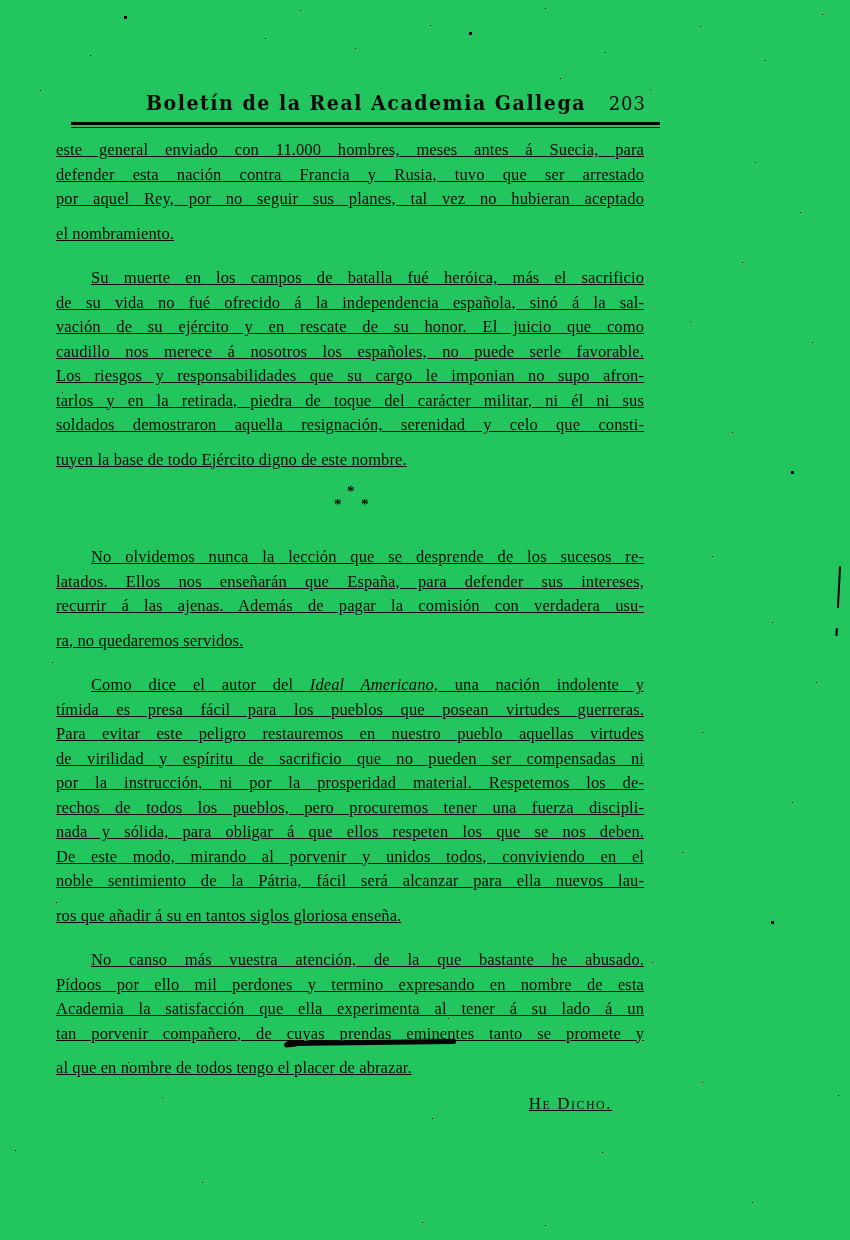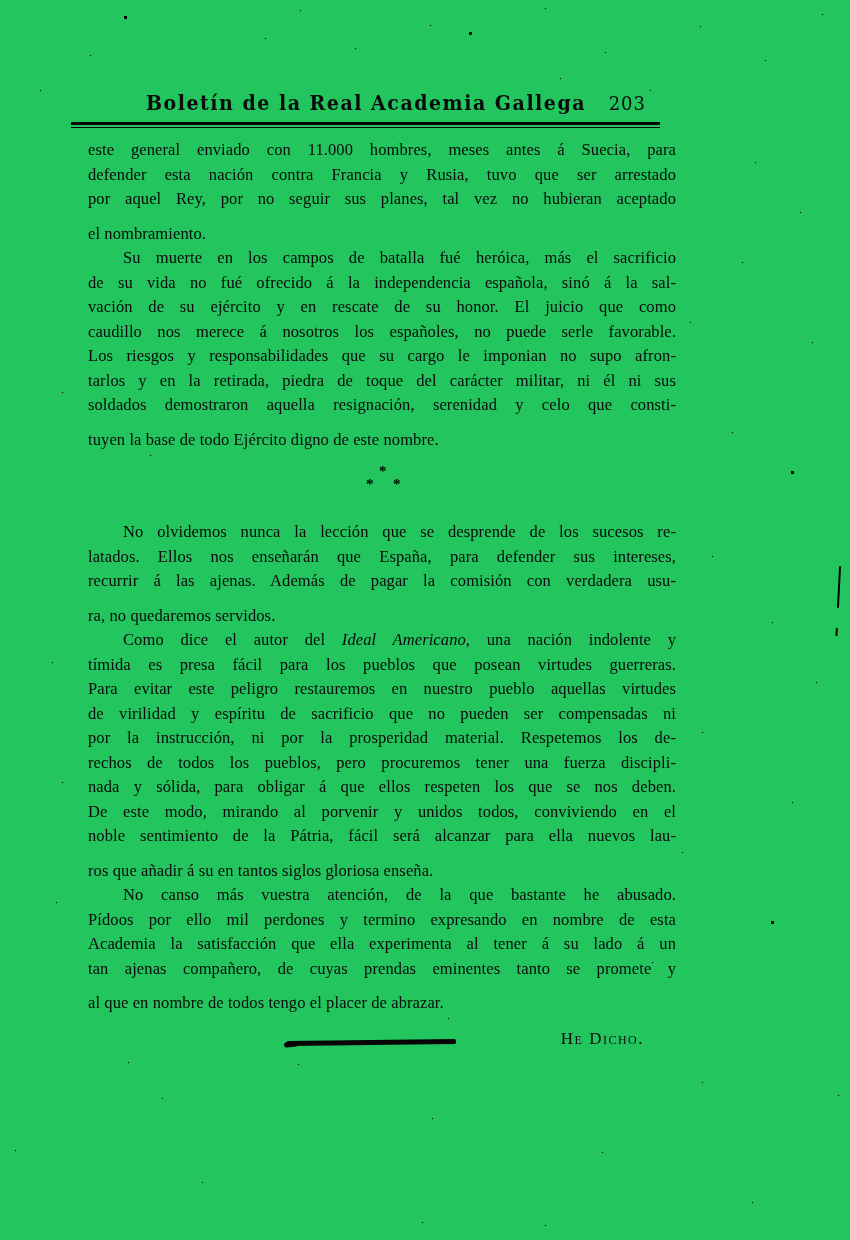--- a/index.html
+++ b/index.html
@@ -47,35 +47,36 @@
     width: 589px;
     height: 2px;
     border-top: 3px solid #050505;
     border-bottom: 1px solid #050505;
   }
 
   
   .body-col {
     position: absolute;
     top: 138px;
-    left: 88px;
+    left: 56px;
     width: 588px;
+    text-decoration: underline;
   }
   .para { margin: 0; }
   .line {
     font-size: 16.5px;
     line-height: 24.5px;
     height: 24.5px;
     text-align: justify;
     text-align-last: justify;
     letter-spacing: 0.1px;
     white-space: normal;
     overflow: visible;
   }
-  .line.indent { text-indent: 35px; }
+  .line.indent { text-indent: 35px; margin-top: 20px; }
   .line.last { text-align-last: left; margin-top: 10px; }
 
   
   .asterism {
     height: 40px;
     margin: 13px 0 15px 0;
     position: relative;
     text-align: center;
     font-size: 15px;
     font-weight: bold;
@@ -219,21 +220,21 @@
           <div class="line">rechos de todos los pueblos, pero procuremos tener una fuerza discipli-</div>
           <div class="line">nada y sólida, para obligar á que ellos respeten los que se nos deben.</div>
           <div class="line">De este modo, mirando al porvenir y unidos todos, conviviendo en el</div>
           <div class="line">noble sentimiento de la Pátria, fácil será alcanzar para ella nuevos lau-</div>
           <div class="line last">ros que añadir á su en tantos siglos gloriosa enseña.</div>
         </div>
         <div class="para">
           <div class="line indent">No canso más vuestra atención, de la que bastante he abusado.</div>
           <div class="line">Pídoos por ello mil perdones y termino expresando en nombre de esta</div>
           <div class="line">Academia la satisfacción que ella experimenta al tener á su lado á un</div>
-          <div class="line">tan ajenas compañero, de cuyas prendas eminentes tanto se promete y</div>
+          <div class="line">tan porvenir compañero, de cuyas prendas eminentes tanto se promete y</div>
           <div class="line last">al que en nombre de todos tengo el placer de abrazar.</div>
         </div>
       </div>
 
     <div class="signature-row">
       <span class="signature">He Dicho.</span>
     </div>
   </div>
 
   <div class="end-rule"></div>

